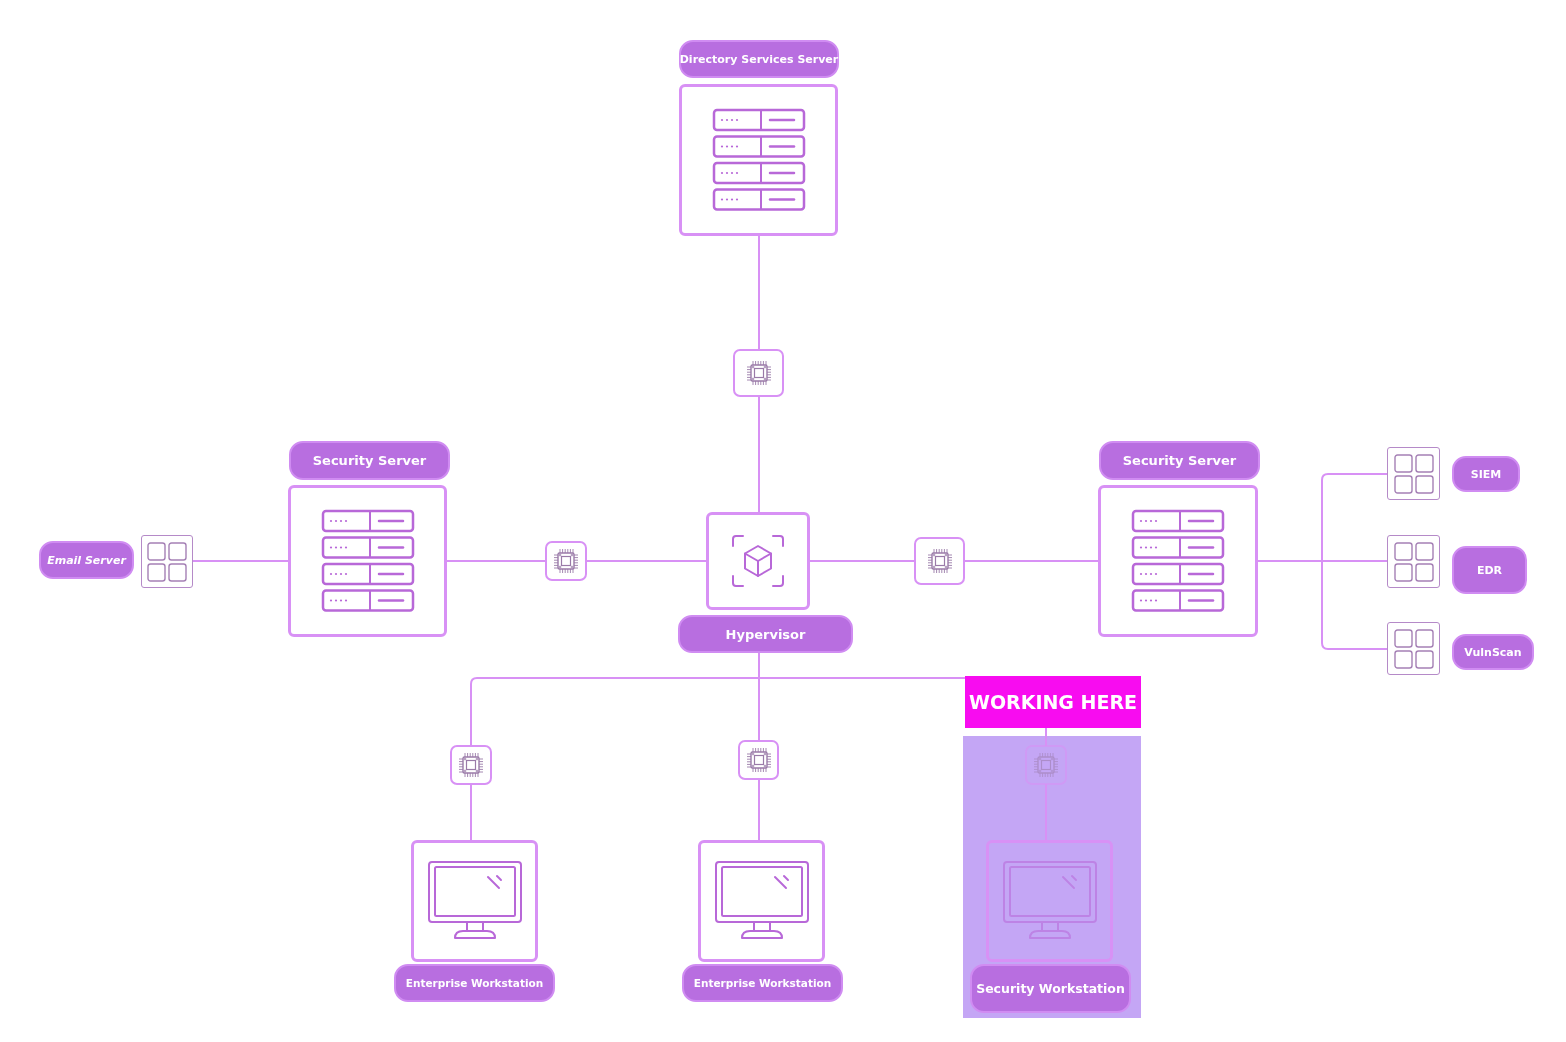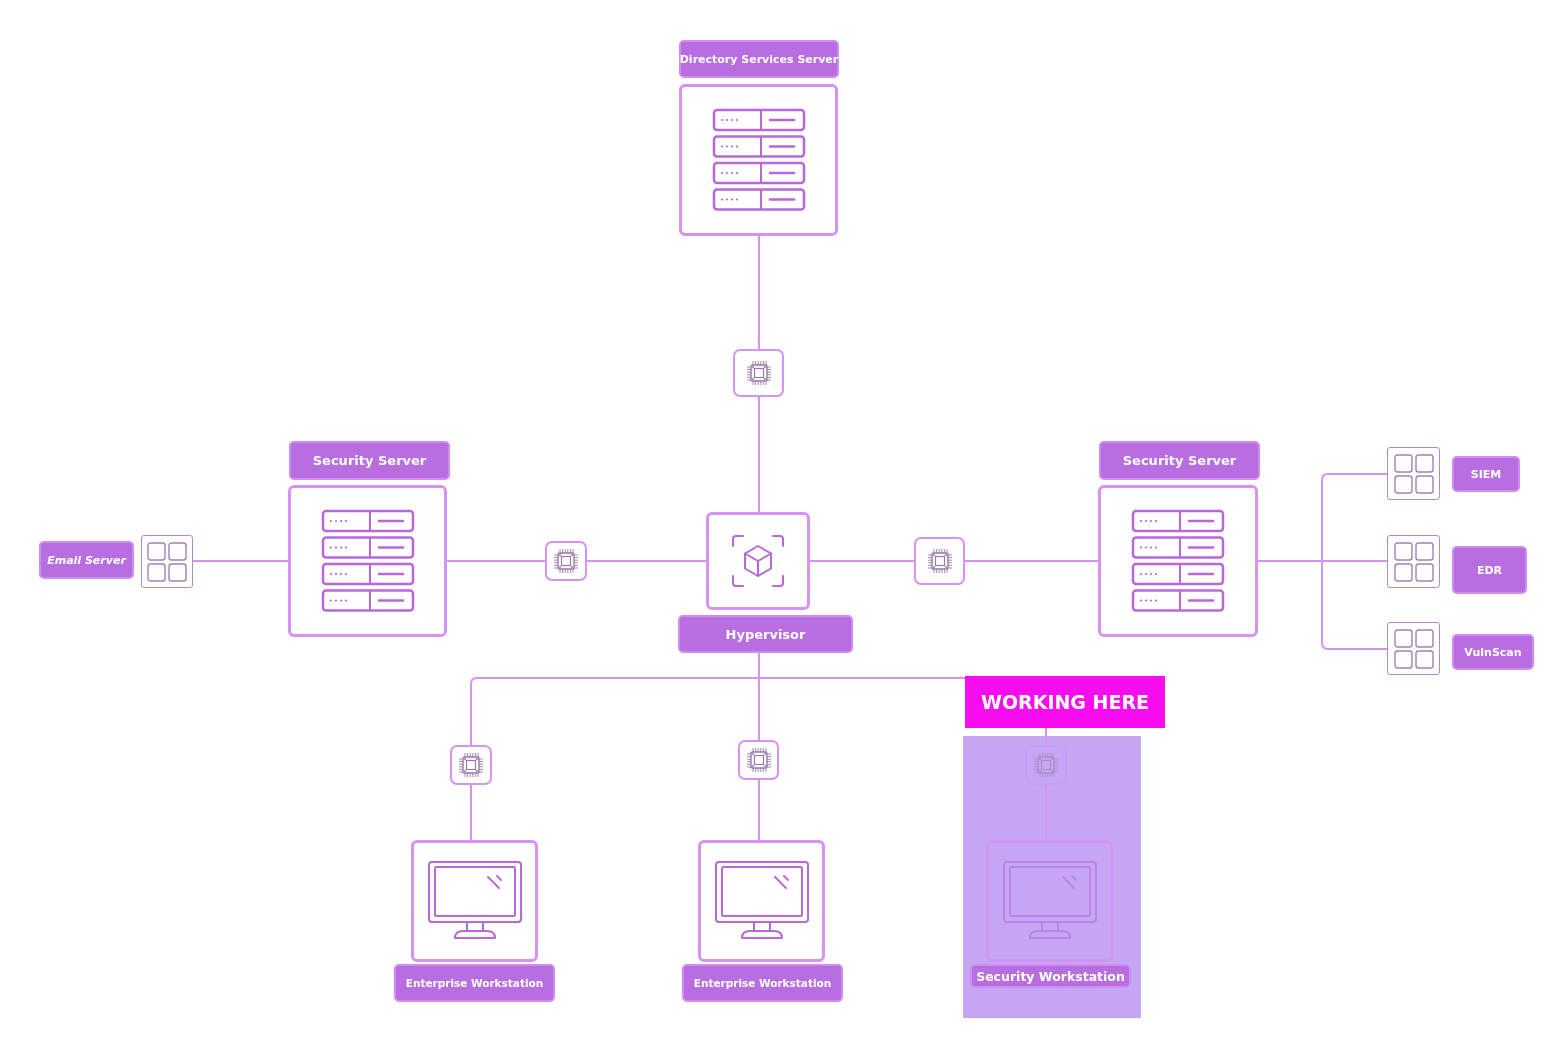--- a/index.html
+++ b/index.html
@@ -1,38 +1,38 @@
 <!DOCTYPE html>
 <html><head>
 <meta charset="utf-8">
 <style>
   html, body { margin: 0; padding: 0; background: #ffffff; }
   body { width: 1566px; height: 1042px; position: relative; overflow: hidden; font-family: "Liberation Sans", sans-serif; }
   #wires { position: absolute; left: 0; top: 0; width: 1566px; height: 1042px; }
   .label {
     position: absolute; background: #b86ee0; color: #ffffff; font-weight: bold;
-    border: 2px solid #d08cf2; border-radius: 5px; box-sizing: border-box;
+    border: 2px solid #d08cf2; border-radius: 14px; box-sizing: border-box;
     display: flex; align-items: center; justify-content: center; text-align: center;
     font-family: "DejaVu Sans", sans-serif; white-space: nowrap;
   }
   .box {
     position: absolute; background: #ffffff; border: 3px solid #d891f5; border-radius: 6px; box-sizing: border-box;
     display: flex; align-items: center; justify-content: center;
   }
   .chip {
     position: absolute; background: #ffffff; border: 2px solid #d891f5; border-radius: 7px; box-sizing: border-box;
     display: flex; align-items: center; justify-content: center;
   }
   .grid4 {
     position: absolute; background: #ffffff; border: 1.5px solid #b58ac8; border-radius: 3px; box-sizing: border-box;
     display: flex; align-items: center; justify-content: center;
   }
   .highlight-panel { position: absolute; left: 963px; top: 736px; width: 178px; height: 282px; background: #c4a6f5; }
   .working-banner {
-    position: absolute; left: 965px; top: 676px; width: 200px; height: 52px; background: #f80cf0;
+    position: absolute; left: 965px; top: 676px; width: 176px; height: 52px; background: #f80cf0;
     color: #ffffff; font-weight: bold; font-size: 19px; display: flex; align-items: center; justify-content: center;
     font-family: "DejaVu Sans", sans-serif;
   }
   .dim { opacity: 0.55; }
 </style>
 </head>
 <body>
 
 <svg id="wires" xmlns="http://www.w3.org/2000/svg">
   <g fill="none" stroke="#d891f5" stroke-width="2">
@@ -476,13 +476,13 @@
       <svg width="96" height="82" viewBox="0 0 96 82" fill="none" stroke="#b868d8" stroke-width="2" stroke-linecap="round" stroke-linejoin="round" style="display: block;">
   <rect x="2" y="2" width="92" height="60" rx="3"></rect>
         <rect x="8" y="7" width="80" height="49" rx="1.5"></rect>
   <line x1="61" y1="17" x2="72" y2="28"></line>
         <line x1="70" y1="16" x2="74" y2="20"></line>
   <path d="M40 62 V71 H56 V62"></path>
         <path d="M28 78 Q28 71 36 71 H60 Q68 71 68 78 Z"></path>
       </svg>
     </span>
 </div>
-<div class="label" style="left:970px;top:964px;width:161px;height:24px;font-size:12.5px;">Security Workstation</div>
+<div class="label" style="left:970px;top:964px;width:161px;height:49px;font-size:12.5px;">Security Workstation</div>
 
 </body></html>

